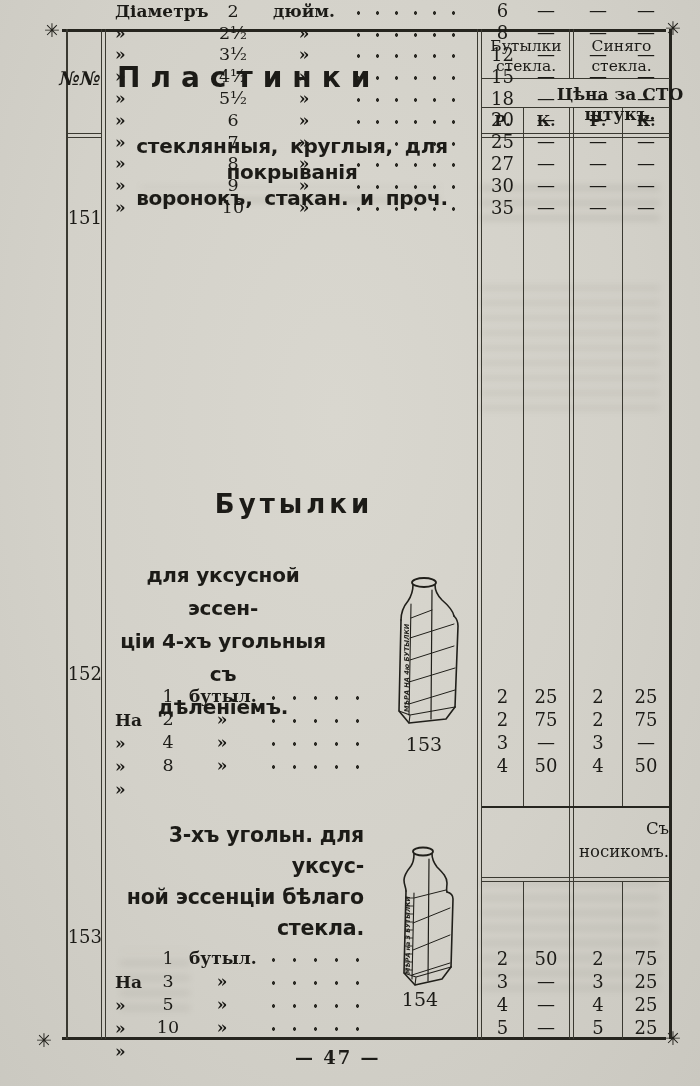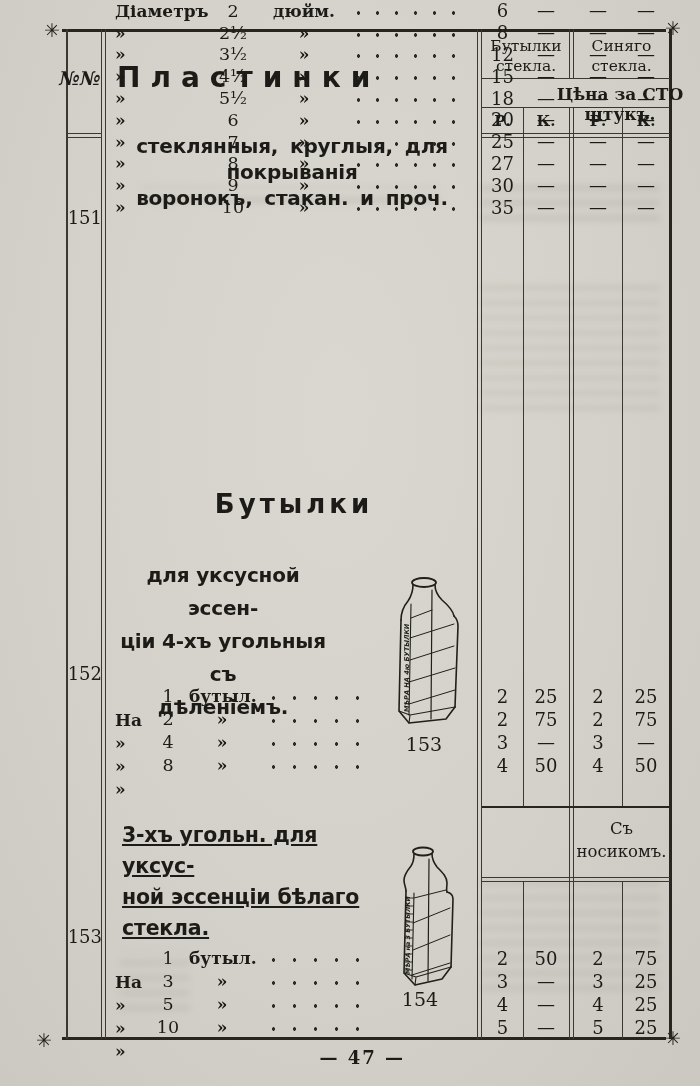--- a/index.html
+++ b/index.html
@@ -16,32 +16,32 @@
   .nno{position:absolute;left:56px;top:67px;width:48px;text-align:center;
     font:italic 700 19px "DejaVu Serif",serif;}
   .title-main{position:absolute;left:107px;top:61px;width:370px;text-align:left;
     font:700 28px "DejaVu Sans",sans-serif;letter-spacing:10px;text-indent:10px;}
   .subtitle{position:absolute;left:107px;top:133px;width:370px;text-align:center;
     font:700 20px "DejaVu Sans",sans-serif;line-height:26px;word-spacing:5px;letter-spacing:-.2px;}
   .title-bottles{position:absolute;left:107px;top:489px;width:370px;text-align:center;
     font:700 26px "DejaVu Sans",sans-serif;letter-spacing:4px;text-indent:4px;}
   .desc1{position:absolute;left:110px;top:559px;width:226px;text-align:center;
     font:700 20px "DejaVu Sans",sans-serif;line-height:33px;letter-spacing:-.2px;}
-  .desc2{position:absolute;left:122px;top:820px;width:242px;text-align:left;
-    font:700 20.5px "DejaVu Sans",sans-serif;line-height:31px;letter-spacing:-.2px;text-decoration:underline;}
+  .desc2{position:absolute;left:122px;top:820px;width:242px;text-align:right;
+    font:700 20.5px "DejaVu Sans",sans-serif;line-height:31px;letter-spacing:-.2px;}
   
   .thw{position:absolute;left:483px;top:36px;width:86px;text-align:center;font-size:15.5px;line-height:20px;}
   .thb{position:absolute;left:574px;top:36px;width:95px;text-align:center;font-size:15.5px;line-height:20px;}
   .thcap{position:absolute;left:483px;top:84px;width:186px;text-align:center;font-weight:700;font-size:17px;padding-left:44px;}
   .thrk{position:absolute;top:112px;text-align:center;font-weight:700;font-size:15px;}
   .nh{position:absolute;top:817px;text-align:center;font-size:16.5px;line-height:23px;}
   
   .itemno{position:absolute;left:56px;width:46px;text-align:right;font-size:18px;}
   .figno{position:absolute;width:52px;text-align:center;font-size:19px;}
-  .pageno{position:absolute;left:295px;top:1047px;width:110px;text-align:right;font-weight:700;font-size:18px;letter-spacing:2px;}
+  .pageno{position:absolute;left:295px;top:1047px;width:110px;text-align:left;font-weight:700;font-size:18px;letter-spacing:2px;}
   
   .rows{position:absolute;left:107px;width:563px;}
   .trow{display:grid;grid-template-columns:375px 41px 46px 5px 48px 48px;align-items:center;}
   #rows-plates .trow{height:21.8px;}
   #rows-b1 .trow,#rows-b2 .trow{height:23px;}
   .rlabel{display:flex;align-items:center;height:100%;padding-left:8px;}
   .rc1,.rc3{font-weight:700;font-size:17px;white-space:nowrap;}
   .rc2{text-align:center;font-size:17.5px;white-space:nowrap;}
   #rows-plates .rc1{width:84px;}
   #rows-plates .rc2{width:68px;}
@@ -332,21 +332,21 @@
       <text transform="rotate(-90)" x="-136" y="12.5" stroke="none" fill="#201f1a" font-family="DejaVu Sans, sans-serif" font-size="6.6" font-style="italic" font-weight="bold">МѢРА НА 4ю БУТЫЛКИ</text>
     </svg>
   </div>
   <div class="figno" style="left:398px;top:733px;">153</div>
 
   <div class="desc2">
     <div>3-хъ угольн. для уксус-</div>
     <div>ной эссенціи бѣлаго</div>
     <div>стекла.</div>
   </div>
-  <div class="nh" style="left:574px;width:95px;">
+  <div class="nh" style="left:574px;width:95px;text-align:right;">
     <div>Съ</div>
     <div>носикомъ.</div>
   </div>
   <div class="itemno" style="top:926px;">153</div>
   <div class="rows" id="rows-b2" style="top:924px;">
       <div class="trow">
         <div class="rlabel">
           <span class="rc1">На</span>
           <span class="rc2">1</span>
           <span class="rc3">бутыл.</span>

